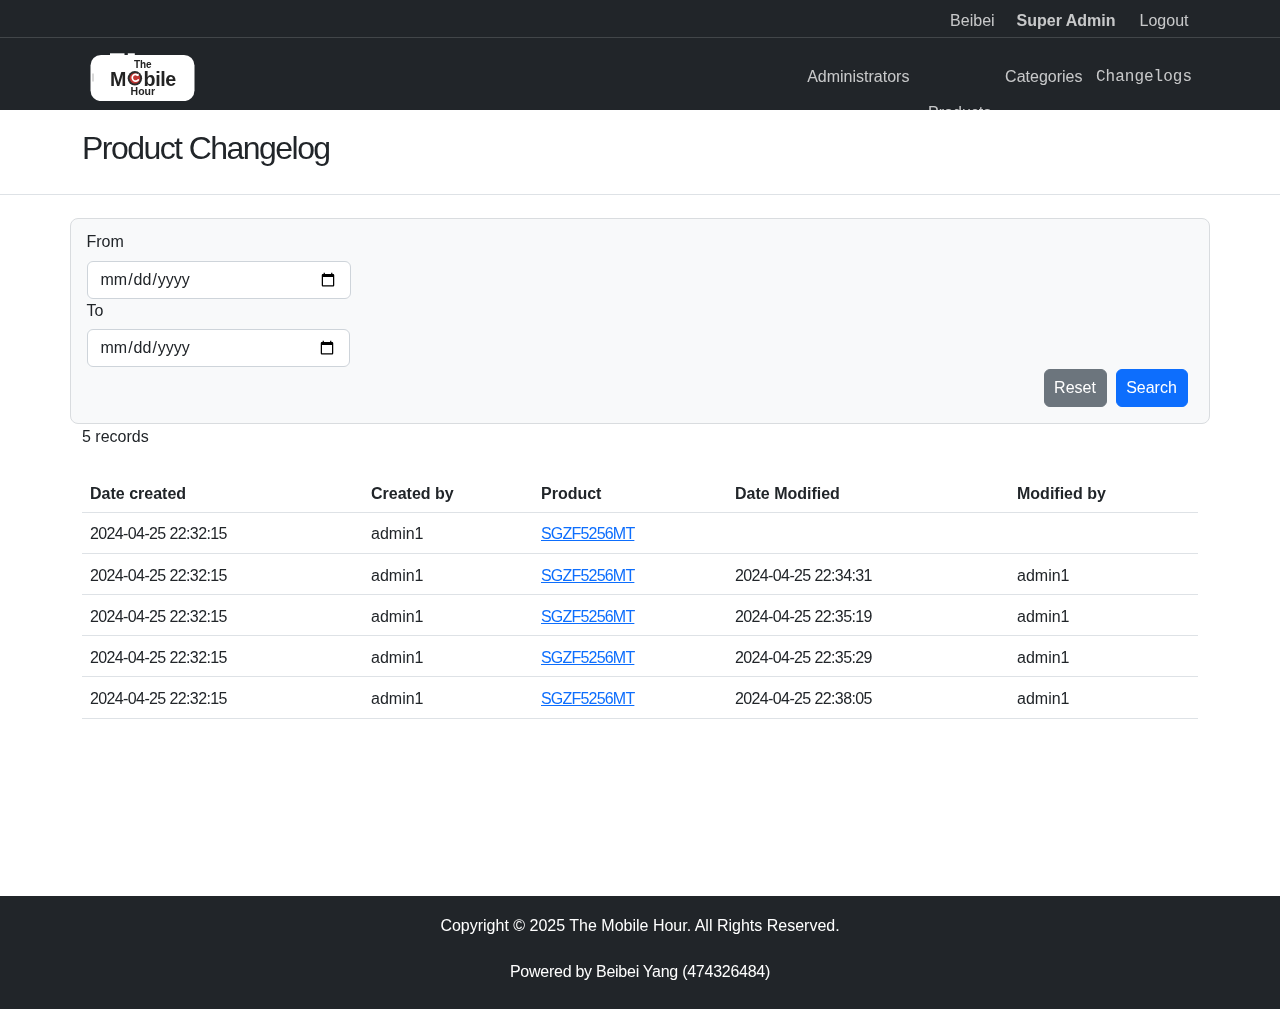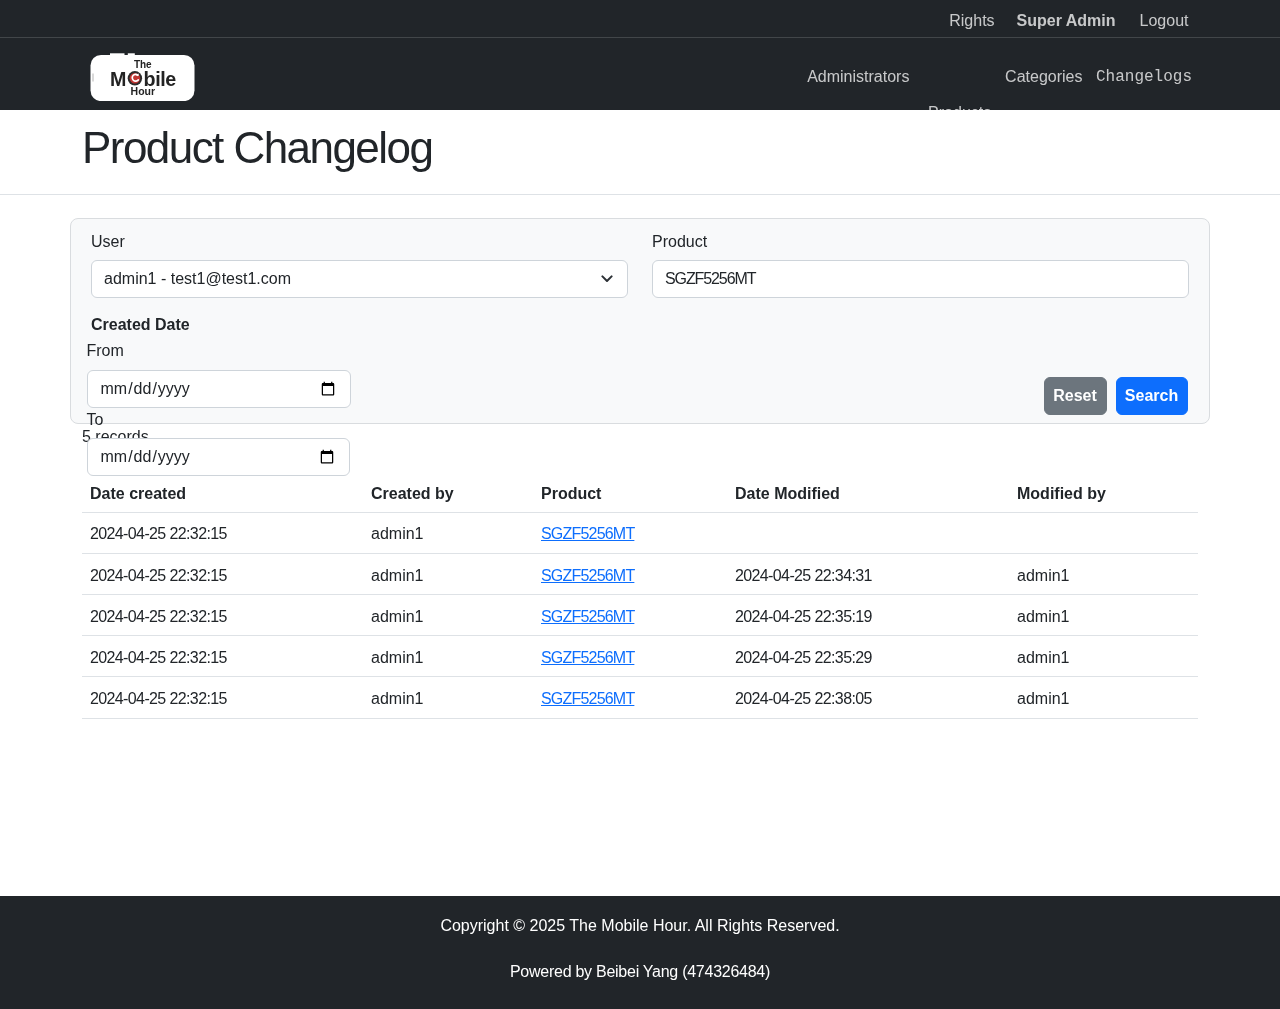--- a/index.html
+++ b/index.html
@@ -25,21 +25,21 @@
 .brand { margin:15.4px 0 0 7.5px; display:block; }
 .nav-links { display:flex; margin-top:27px; margin-right:6px; }
 .nav-links a { color:rgba(255,255,255,.75); text-decoration:none; display:block; }
 .nl-2 { margin-left:18.7px;margin-top:36px; }
 .nl-3 { margin-left:13.9px; }
 .nl-4 { margin-left:13.5px;font-family:Liberation Mono, monospace; }
 
 
 .page-header { border-bottom:1px solid #dee2e6; }
 .page-header h1 {
-  margin:0; padding:12px 0 19px 0; font-size:44px; line-height:52.8px;
+  margin:0; padding:12px 0 19px 0; font-size:32px; line-height:52.8px;
   font-weight:400; letter-spacing:-1.55px; color:#212529;
 }
 
 
 .card {
   margin:23.5px auto 0 auto; width:1140px; height:206px; background:#f8f9fa;
   border:1px solid #d9dcdf; border-radius:8px; padding:11px 8px 8px 8px; position:relative;
 }
 .row1 { display:flex; }
 .col6 { width:562px; padding:0 12px; }
@@ -50,21 +50,21 @@
   display:block; width:100%; height:38px; padding:5px 12px; font:inherit;
   color:#212529; background:#fff; border:1px solid #ced4da; border-radius:6px;
   appearance:none; -webkit-appearance:none; outline:none;
 }
 .selwrap { position:relative; }
 .selwrap svg.chev { position:absolute; right:15.3px; top:13.5px; pointer-events:none; }
 .created-label { font-weight:700; margin:15px 12px 2px 12px; }
 .daterow { display:flex; padding-left:7.5px;flex-direction:column; }
 .datecol1 { width:264.5px; margin-right:13.5px; }
 .datecol2 { width:263px; }
-.btns { position:absolute; right:21.5px; bottom:8px;font-weight:bold; }
+.btns { position:absolute; right:21.5px; bottom:16px; }
 .btn { display:inline-block; font:inherit; line-height:24px; border-radius:6px; border:1px solid transparent; color:#fff; text-align:center; padding:6px 0; }
 .btn-reset { background:#6c757d; border-color:#6c757d; width:63px; margin-right:9px; }
 .btn-search { background:#0d6efd; border-color:#0d6efd; width:72px; }
 
 .records { margin:1px auto 0 auto; width:1140px; padding:0 12px; }
 
 
 .tablewrap { padding:0 12px; margin-top:22px; }
 table { border-collapse:collapse; width:1116px; }
 th, td { text-align:left; padding:9.9px 8px 6.3px 8px; border-bottom:1px solid #dee2e6; font-weight:400; }
@@ -75,21 +75,21 @@
 
 .footer { background:#212529; color:#fff; text-align:center; margin-top:177px; padding:18.7px 0 40px 0; }
 .footer p { margin:0; }
 .footer p + p { margin-top:22px; }
 .f2 { letter-spacing:-0.26px; }
 </style>
 </head>
 <body>
 <div class="topbar">
   <div class="container">
-    <a class="tb-1" href="#">Rights</a>
+    <a class="tb-1" href="#">Beibei</a>
     <a class="tb-2" href="#">Super Admin</a>
     <a class="tb-3" href="#">Logout</a>
   </div>
 </div>
 <nav class="navbar">
   <div class="container">
     <a class="brand" href="#">
       <svg width="105" height="48" viewBox="0 0 105 48">
         <rect x="20" y="0.3" width="14.5" height="4" fill="#fff"></rect>
         <rect x="37.8" y="0.3" width="7" height="4" fill="#fff"></rect>
@@ -114,38 +114,20 @@
   </div>
 </nav>
 
 <div class="page-header">
   <div class="container">
     <h1>Product Changelog</h1>
   </div>
 </div>
 
 <div class="card">
-  <div class="row1">
-    <div class="col6">
-      <label>User</label>
-      <div class="selwrap">
-        <select class="form-select">
-          <option selected="">admin1 - test1@test1.com</option>
-        </select>
-        <svg class="chev" width="12" height="9" viewBox="0 0 12 9">
-            <path d="M1.4 2.4 L6 7 L10.6 2.4" fill="none" stroke="#2b3035" stroke-width="2" stroke-linecap="round" stroke-linejoin="round"></path>
-          </svg>
-      </div>
-    </div>
-    <div class="col6">
-      <label>Product</label>
-      <input class="form-control" type="text" value="SGZF5256MT" style="letter-spacing: -1.1px;">
-    </div>
-  </div>
-  <div class="created-label">Created Date</div>
   <div class="daterow">
     <div class="datecol1">
       <label>From</label>
       <input class="form-control" type="date" style="">
     </div>
     <div class="datecol2">
       <label>To</label>
       <input class="form-control" type="date" style="">
     </div>
   </div>

